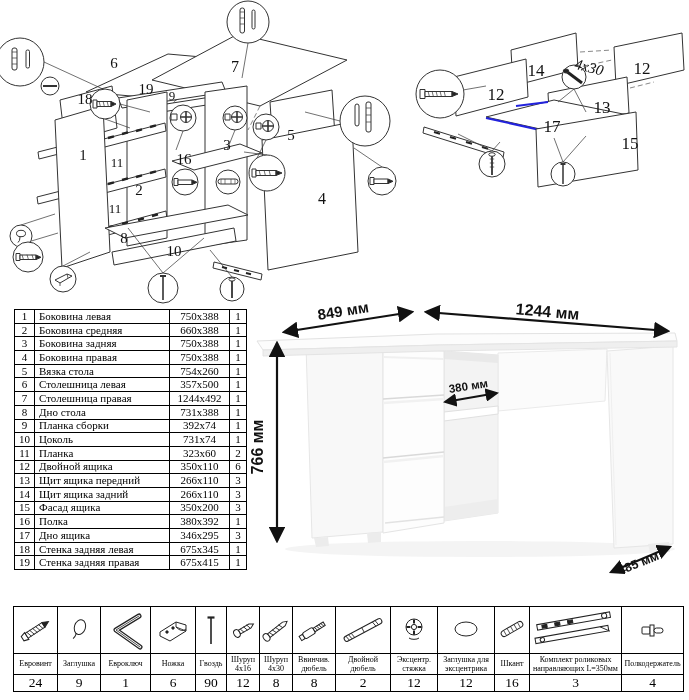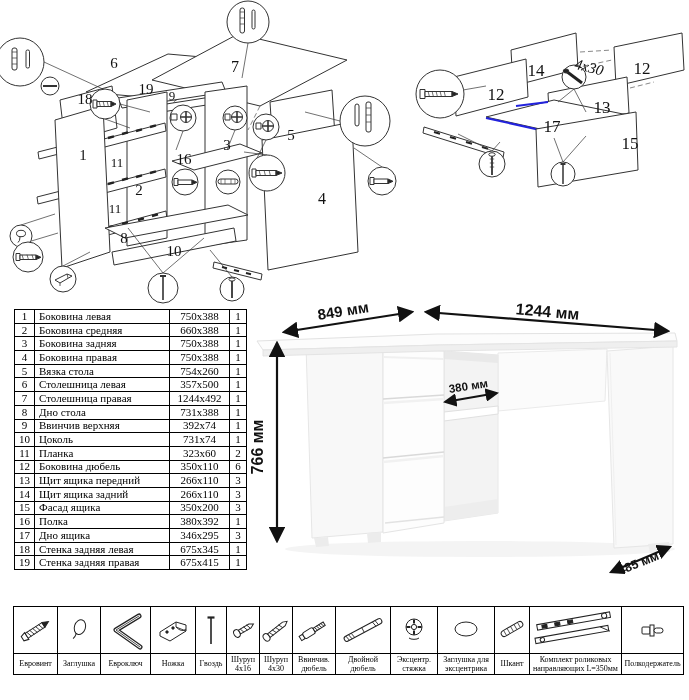--- a/index.html
+++ b/index.html
@@ -317,39 +317,39 @@
           <td class="c-qty">1</td>
         </tr>
     <tr>
           <td class="c-num">8</td>
           <td class="c-name">Дно стола</td>
           <td class="c-size">731x388</td>
           <td class="c-qty">1</td>
         </tr>
     <tr>
           <td class="c-num">9</td>
-          <td class="c-name">Ввинчив верхняя</td>
+          <td class="c-name">Планка сборки</td>
           <td class="c-size">392x74</td>
           <td class="c-qty">1</td>
         </tr>
     <tr>
           <td class="c-num">10</td>
           <td class="c-name">Цоколь</td>
           <td class="c-size">731x74</td>
           <td class="c-qty">1</td>
         </tr>
     <tr>
           <td class="c-num">11</td>
           <td class="c-name ctr">Планка</td>
           <td class="c-size">323x60</td>
           <td class="c-qty">2</td>
         </tr>
     <tr>
           <td class="c-num">12</td>
-          <td class="c-name">Боковина дюбель</td>
+          <td class="c-name">Двойной ящика</td>
           <td class="c-size">350x110</td>
           <td class="c-qty">6</td>
         </tr>
     <tr>
           <td class="c-num">13</td>
           <td class="c-name">Щит ящика передний</td>
           <td class="c-size">266x110</td>
           <td class="c-qty">3</td>
         </tr>
     <tr>
@@ -598,16 +598,32 @@
     <td>Шуруп 4х16</td>
     <td>Шуруп 4х30</td>
     <td>Ввинчив. дюбель</td>
     <td>Двойной дюбель</td>
     <td>Эксцентр. стяжка</td>
     <td>Заглушка для эксцентрика</td>
     <td>Шкант</td>
     <td>Комплект роликовых направляющих L=350мм</td>
     <td>Полкодержатель</td>
   </tr>
+  <tr class="qty-row">
+    <td>24</td>
+    <td>9</td>
+    <td>1</td>
+    <td>6</td>
+    <td>90</td>
+    <td>12</td>
+    <td>8</td>
+    <td>8</td>
+    <td>2</td>
+    <td>12</td>
+    <td>12</td>
+    <td>16</td>
+    <td>3</td>
+    <td>4</td>
+  </tr>
   </tbody>
 </table>
 
 </div>
 
 </body></html>

